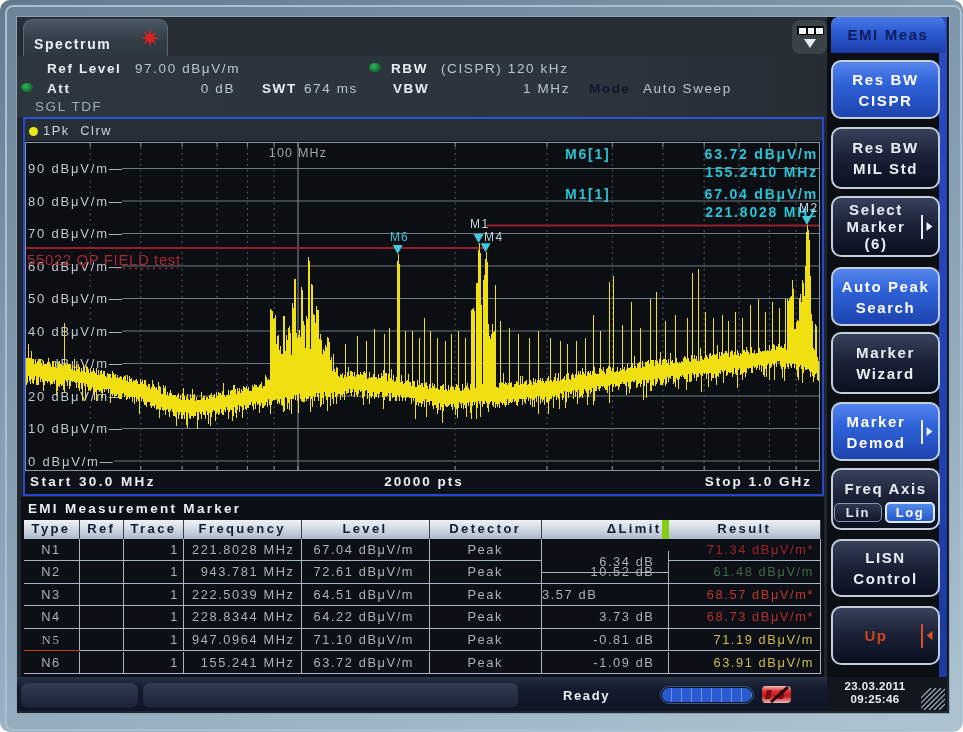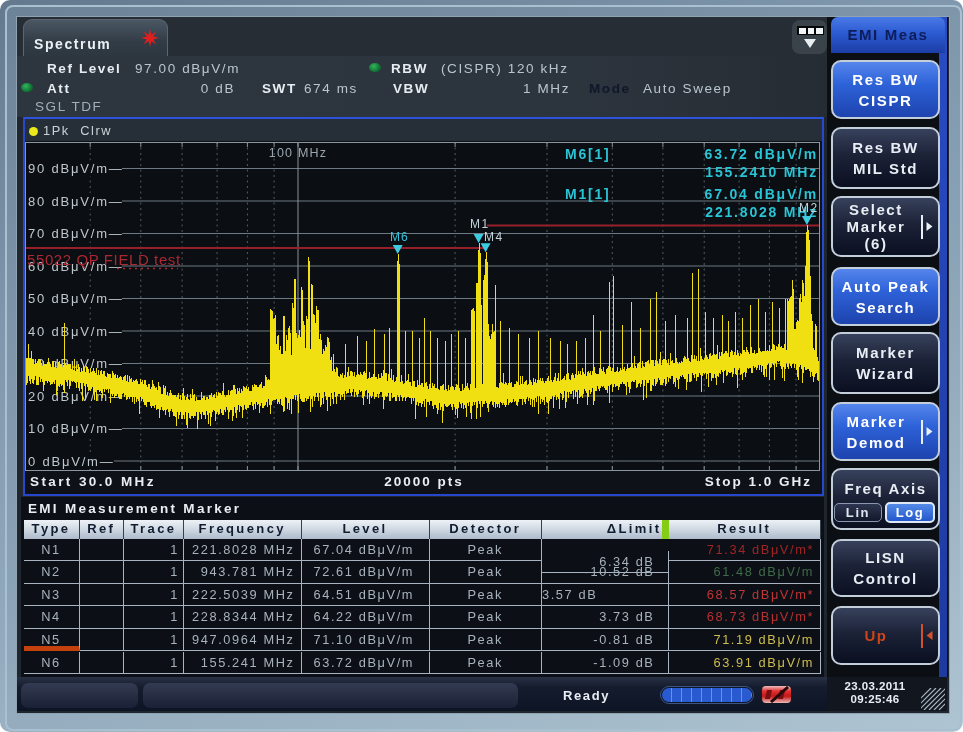--- a/index.html
+++ b/index.html
@@ -191,21 +191,21 @@
 <div style="position:absolute;left:542px;top:583.7px;width:126.5px;height:22.6px;box-sizing:border-box;border-right:1px solid #a9b4c2;border-bottom:1px solid #a9b4c2;font-size:12.8px;color:#a8b2ba;line-height:22.6px;overflow:hidden;text-align:left;padding-right:13px;">3.57 dB</div>
 <div style="position:absolute;left:668.5px;top:583.7px;width:152.5px;height:22.6px;box-sizing:border-box;border-right:1px solid #a9b4c2;border-bottom:1px solid #a9b4c2;font-size:12.8px;color:#c03434;line-height:22.6px;overflow:hidden;text-align:right;padding-right:6px;">68.57 dBμV/m*</div>
 <div style="position:absolute;left:23.5px;top:606.3px;width:56.0px;height:22.6px;box-sizing:border-box;border-right:1px solid #a9b4c2;border-bottom:1px solid #a9b4c2;font-size:12.8px;color:#a8b2ba;line-height:22.6px;overflow:hidden;text-align:center;">N4</div>
 <div style="position:absolute;left:79.5px;top:606.3px;width:44.5px;height:22.6px;box-sizing:border-box;border-right:1px solid #a9b4c2;border-bottom:1px solid #a9b4c2;font-size:12.8px;color:#a8b2ba;line-height:22.6px;overflow:hidden;text-align:center;"></div>
 <div style="position:absolute;left:124px;top:606.3px;width:60px;height:22.6px;box-sizing:border-box;border-right:1px solid #a9b4c2;border-bottom:1px solid #a9b4c2;font-size:12.8px;color:#a8b2ba;line-height:22.6px;overflow:hidden;text-align:right;padding-right:4px;">1</div>
 <div style="position:absolute;left:184px;top:606.3px;width:117.5px;height:22.6px;box-sizing:border-box;border-right:1px solid #a9b4c2;border-bottom:1px solid #a9b4c2;font-size:12.8px;color:#a8b2ba;line-height:22.6px;overflow:hidden;text-align:right;padding-right:6px;">228.8344 MHz</div>
 <div style="position:absolute;left:301.5px;top:606.3px;width:128.0px;height:22.6px;box-sizing:border-box;border-right:1px solid #a9b4c2;border-bottom:1px solid #a9b4c2;font-size:12.8px;color:#a8b2ba;line-height:22.6px;overflow:hidden;text-align:left;padding-left:12px;">64.22 dBμV/m</div>
 <div style="position:absolute;left:429.5px;top:606.3px;width:112.5px;height:22.6px;box-sizing:border-box;border-right:1px solid #a9b4c2;border-bottom:1px solid #a9b4c2;font-size:12.8px;color:#a8b2ba;line-height:22.6px;overflow:hidden;text-align:center;">Peak</div>
 <div style="position:absolute;left:542px;top:606.3px;width:126.5px;height:22.6px;box-sizing:border-box;border-right:1px solid #a9b4c2;border-bottom:1px solid #a9b4c2;font-size:12.8px;color:#a8b2ba;line-height:22.6px;overflow:hidden;text-align:right;padding-right:13px;">3.73 dB</div>
 <div style="position:absolute;left:668.5px;top:606.3px;width:152.5px;height:22.6px;box-sizing:border-box;border-right:1px solid #a9b4c2;border-bottom:1px solid #a9b4c2;font-size:12.8px;color:#b83030;line-height:22.6px;overflow:hidden;text-align:right;padding-right:6px;">68.73 dBμV/m*</div>
-<div style="position:absolute;left:23.5px;top:628.9px;width:56.0px;height:22.6px;box-sizing:border-box;border-right:1px solid #a9b4c2;border-bottom:5px solid #c2410c;font-size:12.8px;color:#a8b2ba;line-height:22.6px;overflow:hidden;text-align:center;">N5</div>
+<div style="position:absolute;left:23.5px;top:628.9px;width:56.0px;height:22.6px;box-sizing:border-box;border-right:1px solid #a9b4c2;border-bottom:1px solid #c2410c;font-size:12.8px;color:#a8b2ba;line-height:22.6px;overflow:hidden;text-align:center;font-family:Liberation Serif, serif;">N5</div>
 <div style="position:absolute;left:79.5px;top:628.9px;width:44.5px;height:22.6px;box-sizing:border-box;border-right:1px solid #a9b4c2;border-bottom:1px solid #a9b4c2;font-size:12.8px;color:#a8b2ba;line-height:22.6px;overflow:hidden;text-align:center;"></div>
 <div style="position:absolute;left:124px;top:628.9px;width:60px;height:22.6px;box-sizing:border-box;border-right:1px solid #a9b4c2;border-bottom:1px solid #a9b4c2;font-size:12.8px;color:#a8b2ba;line-height:22.6px;overflow:hidden;text-align:right;padding-right:4px;">1</div>
 <div style="position:absolute;left:184px;top:628.9px;width:117.5px;height:22.6px;box-sizing:border-box;border-right:1px solid #a9b4c2;border-bottom:1px solid #a9b4c2;font-size:12.8px;color:#a8b2ba;line-height:22.6px;overflow:hidden;text-align:right;padding-right:6px;">947.0964 MHz</div>
 <div style="position:absolute;left:301.5px;top:628.9px;width:128.0px;height:22.6px;box-sizing:border-box;border-right:1px solid #a9b4c2;border-bottom:1px solid #a9b4c2;font-size:12.8px;color:#a8b2ba;line-height:22.6px;overflow:hidden;text-align:left;padding-left:12px;">71.10 dBμV/m</div>
 <div style="position:absolute;left:429.5px;top:628.9px;width:112.5px;height:22.6px;box-sizing:border-box;border-right:1px solid #a9b4c2;border-bottom:1px solid #a9b4c2;font-size:12.8px;color:#a8b2ba;line-height:22.6px;overflow:hidden;text-align:center;">Peak</div>
 <div style="position:absolute;left:542px;top:628.9px;width:126.5px;height:22.6px;box-sizing:border-box;border-right:1px solid #a9b4c2;border-bottom:1px solid #a9b4c2;font-size:12.8px;color:#a8b2ba;line-height:22.6px;overflow:hidden;text-align:right;padding-right:13px;">-0.81 dB</div>
 <div style="position:absolute;left:668.5px;top:628.9px;width:152.5px;height:22.6px;box-sizing:border-box;border-right:1px solid #a9b4c2;border-bottom:1px solid #a9b4c2;font-size:12.8px;color:#cdbc4e;line-height:22.6px;overflow:hidden;text-align:right;padding-right:6px;">71.19 dBμV/m</div>
 <div style="position:absolute;left:23.5px;top:651.5px;width:56.0px;height:22.6px;box-sizing:border-box;border-right:1px solid #a9b4c2;border-bottom:1px solid #a9b4c2;font-size:12.8px;color:#a8b2ba;line-height:22.6px;overflow:hidden;text-align:center;">N6</div>
 <div style="position:absolute;left:79.5px;top:651.5px;width:44.5px;height:22.6px;box-sizing:border-box;border-right:1px solid #a9b4c2;border-bottom:1px solid #a9b4c2;font-size:12.8px;color:#a8b2ba;line-height:22.6px;overflow:hidden;text-align:center;"></div>
 <div style="position:absolute;left:124px;top:651.5px;width:60px;height:22.6px;box-sizing:border-box;border-right:1px solid #a9b4c2;border-bottom:1px solid #a9b4c2;font-size:12.8px;color:#a8b2ba;line-height:22.6px;overflow:hidden;text-align:right;padding-right:4px;">1</div>

